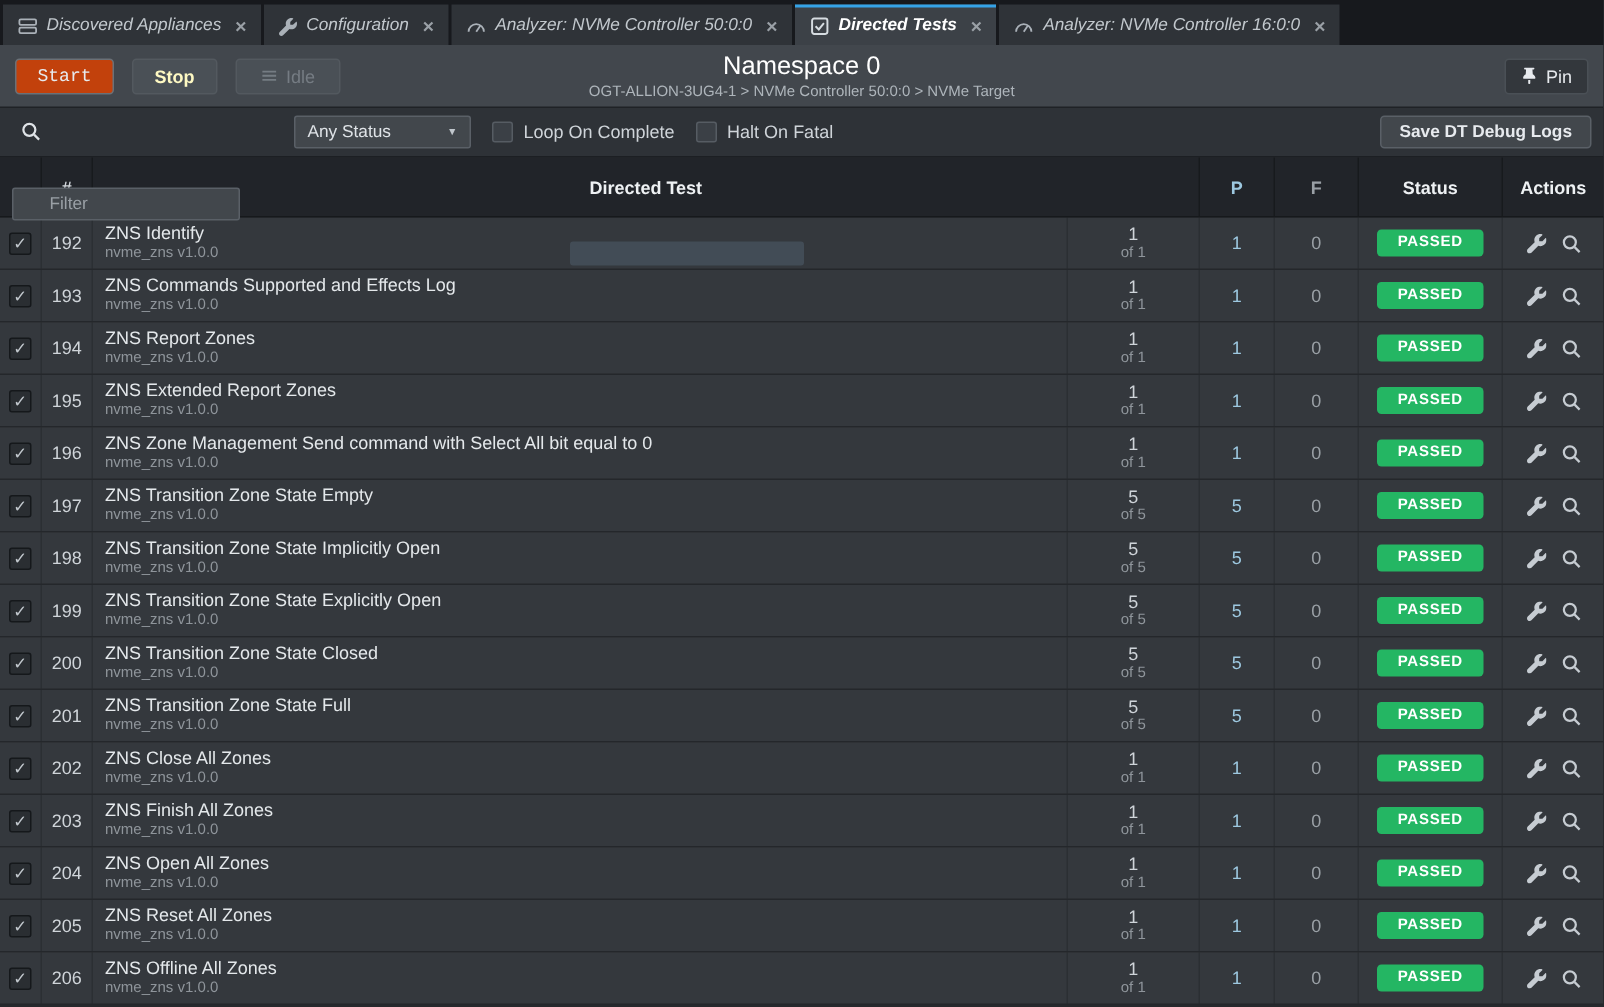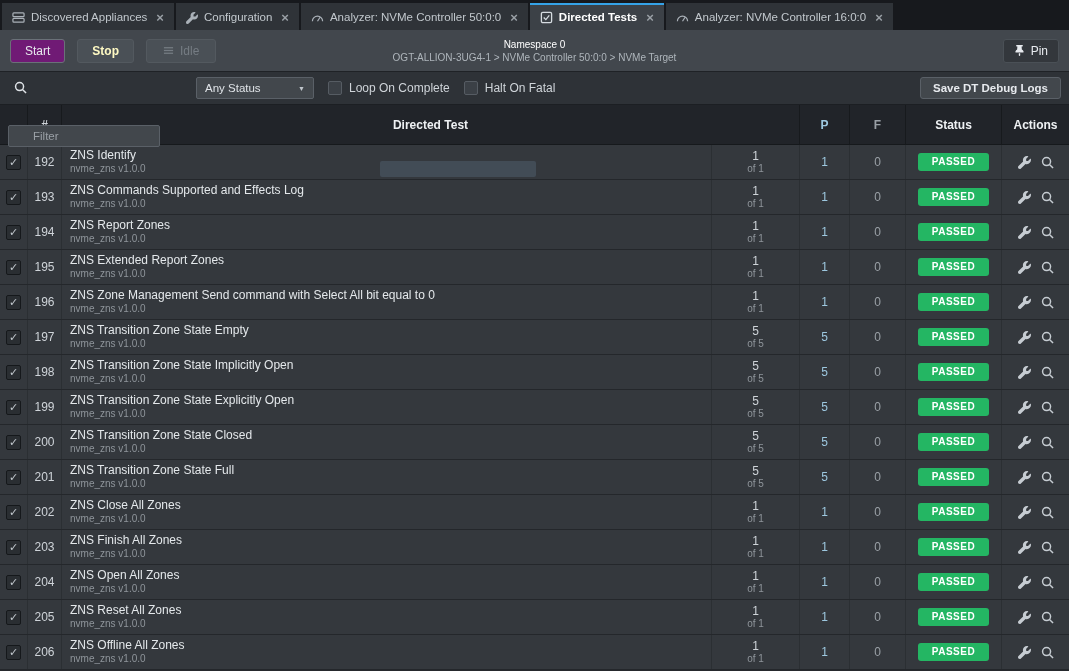--- a/index.html
+++ b/index.html
@@ -31,21 +31,21 @@
   .app{width:1069px;height:671px;display:flex;flex-direction:column;position:relative;}
 
   
   .tabbar{
     height:30px;background:var(--tabbar);display:flex;align-items:flex-end;
     padding:0 0 0 2px;flex:0 0 auto;
   }
   .tab{
     height:27px;background:var(--tab);display:flex;align-items:center;
     padding:0 10px;margin-right:2px;color:#c2c8cd;font-size:11.5px;
-    border-top:2px solid transparent;cursor:pointer;white-space:nowrap;
+    border-top:2px solid transparent;cursor:pointer;white-space:nowrap;font-style:italic;
   }
   .tab.active{
     background:var(--tab-active);border-top:2px solid var(--accent);
     color:#ffffff;font-weight:bold;
   }
   .ticon{display:inline-flex;margin-right:6px;color:#aab1b8;}
   .tab.active .ticon{color:#d6dce1;}
   .tlabel{line-height:1;}
   .tclose{margin-left:9px;color:#9aa0a6;font-weight:bold;font-size:13px;line-height:1;cursor:pointer;}
 
@@ -54,33 +54,33 @@
     height:42px;background:var(--topbar);flex:0 0 auto;position:relative;
     display:flex;align-items:center;padding:0 10px;
     border-bottom:1px solid #1f2226;
   }
   .topbar-left{display:flex;align-items:center;gap:12px;z-index:2;}
   .btn{
     background:var(--btn);border:1px solid var(--btn-border);color:#e7eaee;
     font-size:12px;padding:4px 14px;border-radius:3px;cursor:pointer;
     font-family:inherit;display:inline-flex;align-items:center;gap:6px;
   }
-  .btn.start{background:#701a75;border-color:#6a7178;}
+  .btn.start{background:#c2410c;border-color:#6a7178;font-family:Liberation Mono, monospace;}
   .btn.disabled{background:#4a5056;border-color:#53595f;color:#fef9c3;cursor:default;font-weight:bold;}
   .idle-chip{
     background:#4a5056;border:1px solid #53595f;border-radius:3px;
     padding:4px 16px;color:#757c83;display:inline-flex;align-items:center;gap:6px;
     font-size:12px;
   }
   .topbar-center{
     position:absolute;left:0;right:0;top:0;bottom:0;
     display:flex;flex-direction:column;align-items:center;justify-content:center;
     pointer-events:none;z-index:1;
   }
-  .ns-title{font-size:10px;color:#ffffff;line-height:1.3;}
+  .ns-title{font-size:17px;color:#ffffff;line-height:1.3;}
   .breadcrumb{font-size:10px;color:#aeb5bb;line-height:1.3;}
   .topbar-right{margin-left:auto;z-index:2;}
   .btn.pin{background:#33373c;border-color:#4a5056;padding:4px 10px;}
 
   
   .filterbar{
     height:33px;background:var(--filterbar);flex:0 0 auto;
     display:flex;align-items:center;padding:0 8px;gap:14px;
     border-bottom:1px solid #1c1f23;
   }

